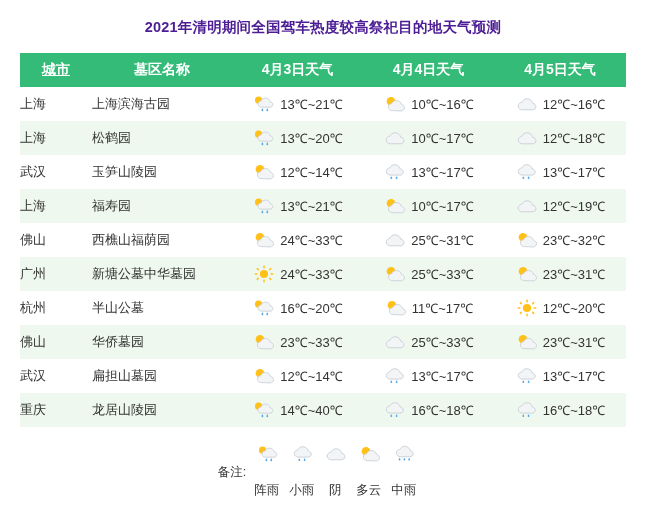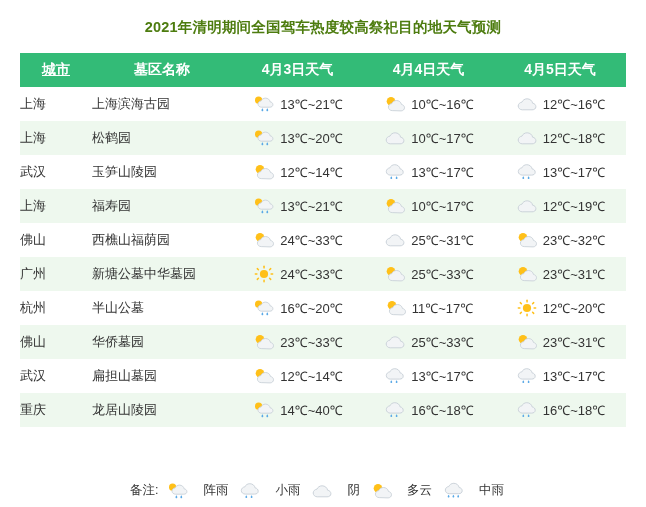--- a/index.html
+++ b/index.html
@@ -17,21 +17,21 @@
   #page {
     position: relative;
     width: 646px;
     height: 507px;
     box-sizing: border-box;
   }
   .title {
     text-align: center;
     font-size: 14.5px;
     font-weight: bold;
-    color: #4d7c0f;
+    color: #4c1d95;
     padding-top: 18px;
     padding-bottom: 16px;
     letter-spacing: 0.2px;
   }
   table.wx {
     border-collapse: collapse;
     width: 606px;
     margin: 0 auto;
     table-layout: fixed;
   }
@@ -100,20 +100,21 @@
     color: #333333;
   }
   .legend .lbl-note {
     margin-right: 2px;
   }
   .legend .lg-item {
     display: flex;
     align-items: center;
     gap: 15px;
     margin-right: 10px;
+    flex-direction: column;
   }
   .legend .lg-item:last-child { margin-right: 12px; }
   .legend .ic { width: 22px; height: 17px; flex: 0 0 22px; }
 </style>
 </head>
 <body>
 
 <div id="page">
 
   <div class="title">2021年清明期间全国驾车热度较高祭祀目的地天气预测</div>

